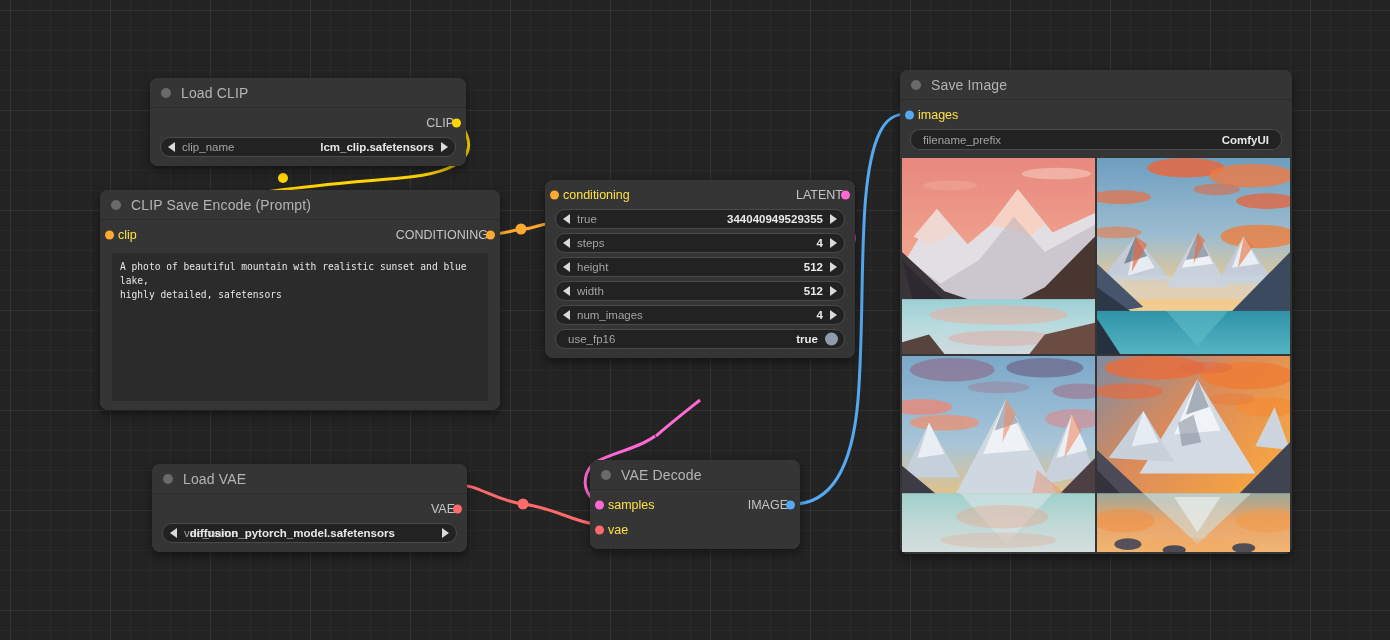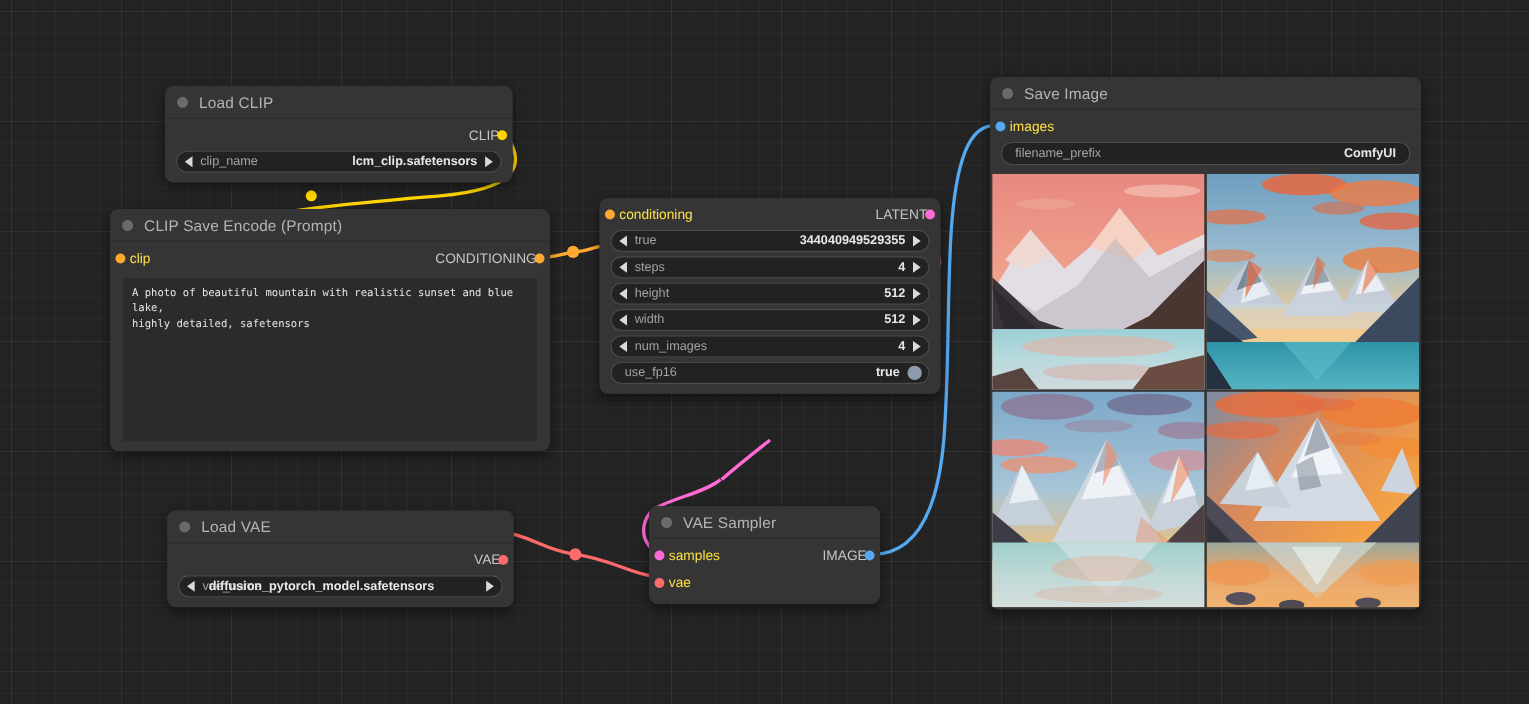--- a/index.html
+++ b/index.html
@@ -237,21 +237,21 @@
         <span class="widget-name">vae_name</span>
         <span class="widget-value" style="margin-left:-48px">diffusion_pytorch_model.safetensors</span>
         <span class="arrow-r"></span>
       </div>
     </div>
   </div>
 
   <div class="node" id="node-vae-decode" style="left:590px; top:460px; width:210px;">
     <div class="node-title">
       <span class="collapse-dot"></span>
-      <span class="node-title-text">VAE Sampler</span>
+      <span class="node-title-text">VAE Decode</span>
     </div>
     <div class="node-body">
       <div class="slot-row">
         <span class="dot in" style="background:#ff6ad5"></span>
         <span class="slot-label" style="padding-left:6px">samples</span>
         <span class="slot-out">IMAGE</span>
         <span class="dot out" style="background:#54a9f0"></span>
       </div>
       <div class="slot-row">
         <span class="dot in" style="background:#ff6a6a"></span>

